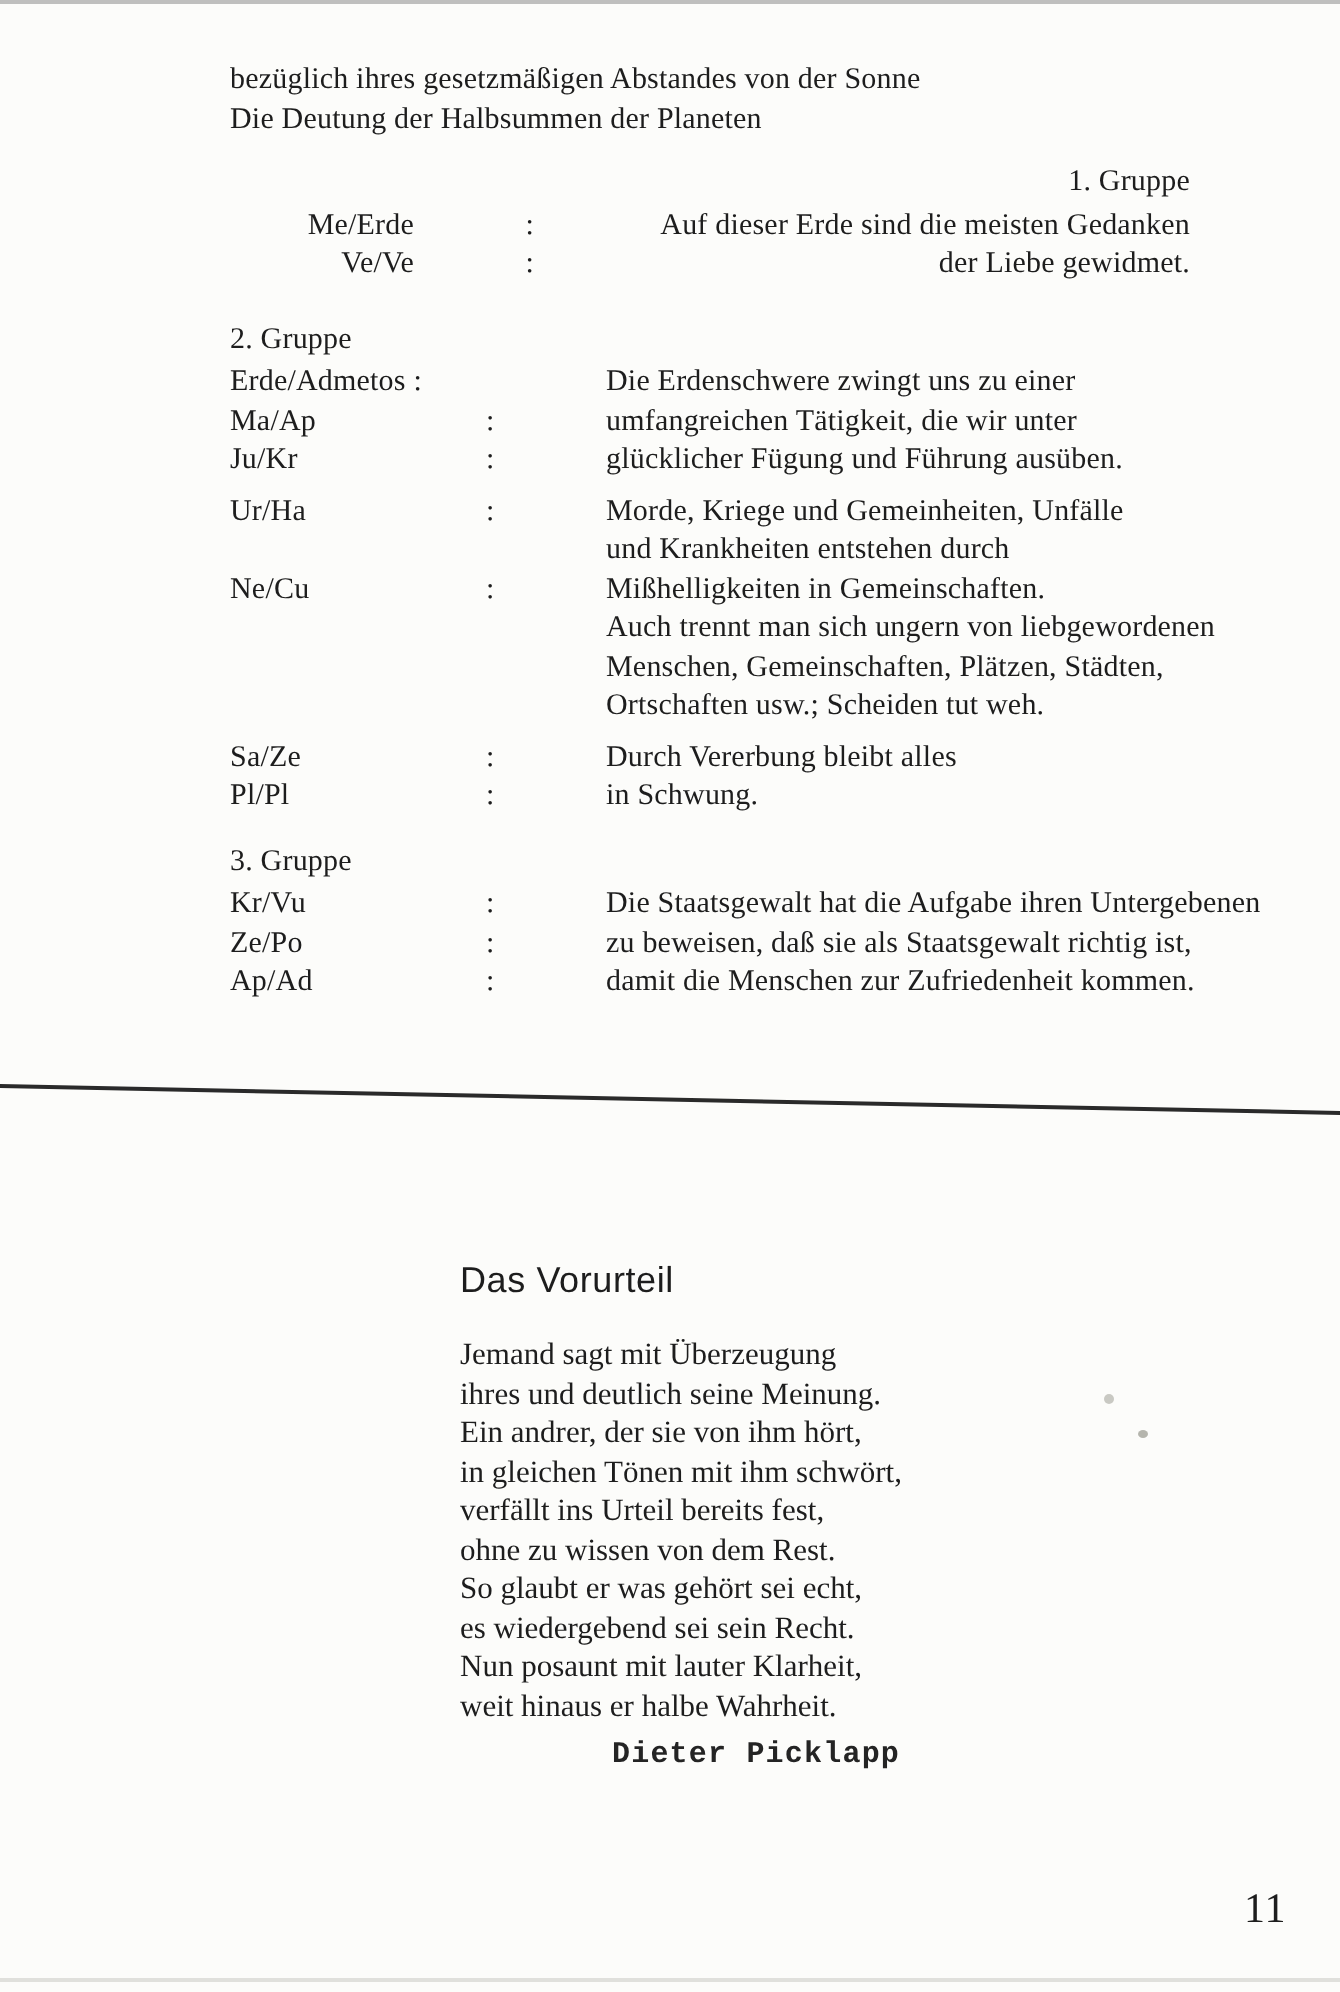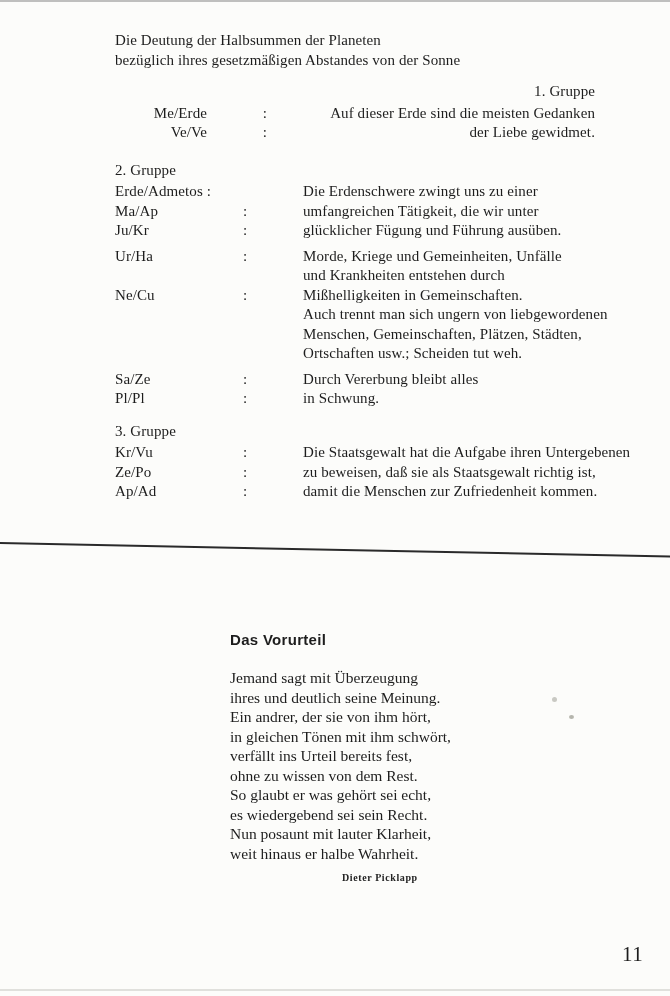--- a/index.html
+++ b/index.html
@@ -69,34 +69,34 @@
   }
   .poem {
     position: absolute;
     left: 230px; top: 630px;
     width: 330px;
     font-size: 15.5px;
     line-height: 19.5px;
   }
   .poem-title {
     font-family: "Liberation Sans", sans-serif;
-    font-weight: bold;
-    font-size: 15px;
+    font-weight: normal;
+    font-size: 18px;
     line-height: 20px;
     letter-spacing: 0.3px;
   }
   .stanza { margin-top: 18px; }
   .stanza + .stanza { margin-top: 0; }
   .poem-line { white-space: nowrap; }
   .attribution {
     margin-top: 5px;
-    margin-left: 112px;
-    font-family: Liberation Serif, serif;
+    margin-left: 76px;
+    font-family: Liberation Mono, monospace;
     font-weight: bold;
-    font-size: 10px;
+    font-size: 15px;
     letter-spacing: 0.6px;
     color: #242424;
   }
   .page-number {
     position: absolute;
     left: 622px; top: 942px;
     font-size: 21px;
     font-weight: normal;
     letter-spacing: 0.5px;
   }
@@ -109,22 +109,22 @@
 </style>
 </head>
 <body>
 
 <div class="page">
 
   <div class="edge-line-top"></div>
 
   <div class="main-text">
     <div class="doc-title">
+      <div>bezüglich ihres gesetzmäßigen Abstandes von der Sonne</div>
       <div>Die Deutung der Halbsummen der Planeten</div>
-      <div>bezüglich ihres gesetzmäßigen Abstandes von der Sonne</div>
     </div>
     <div>
         <section class="group">
     <h2 class="group-heading">1. Gruppe</h2>
     <div>
             <div class="row">
     <span class="row-label">Me/Erde</span>
     <span class="row-colon">:</span>
     <span class="row-text">Auf dieser Erde sind die meisten Gedanken</span>
   </div>

